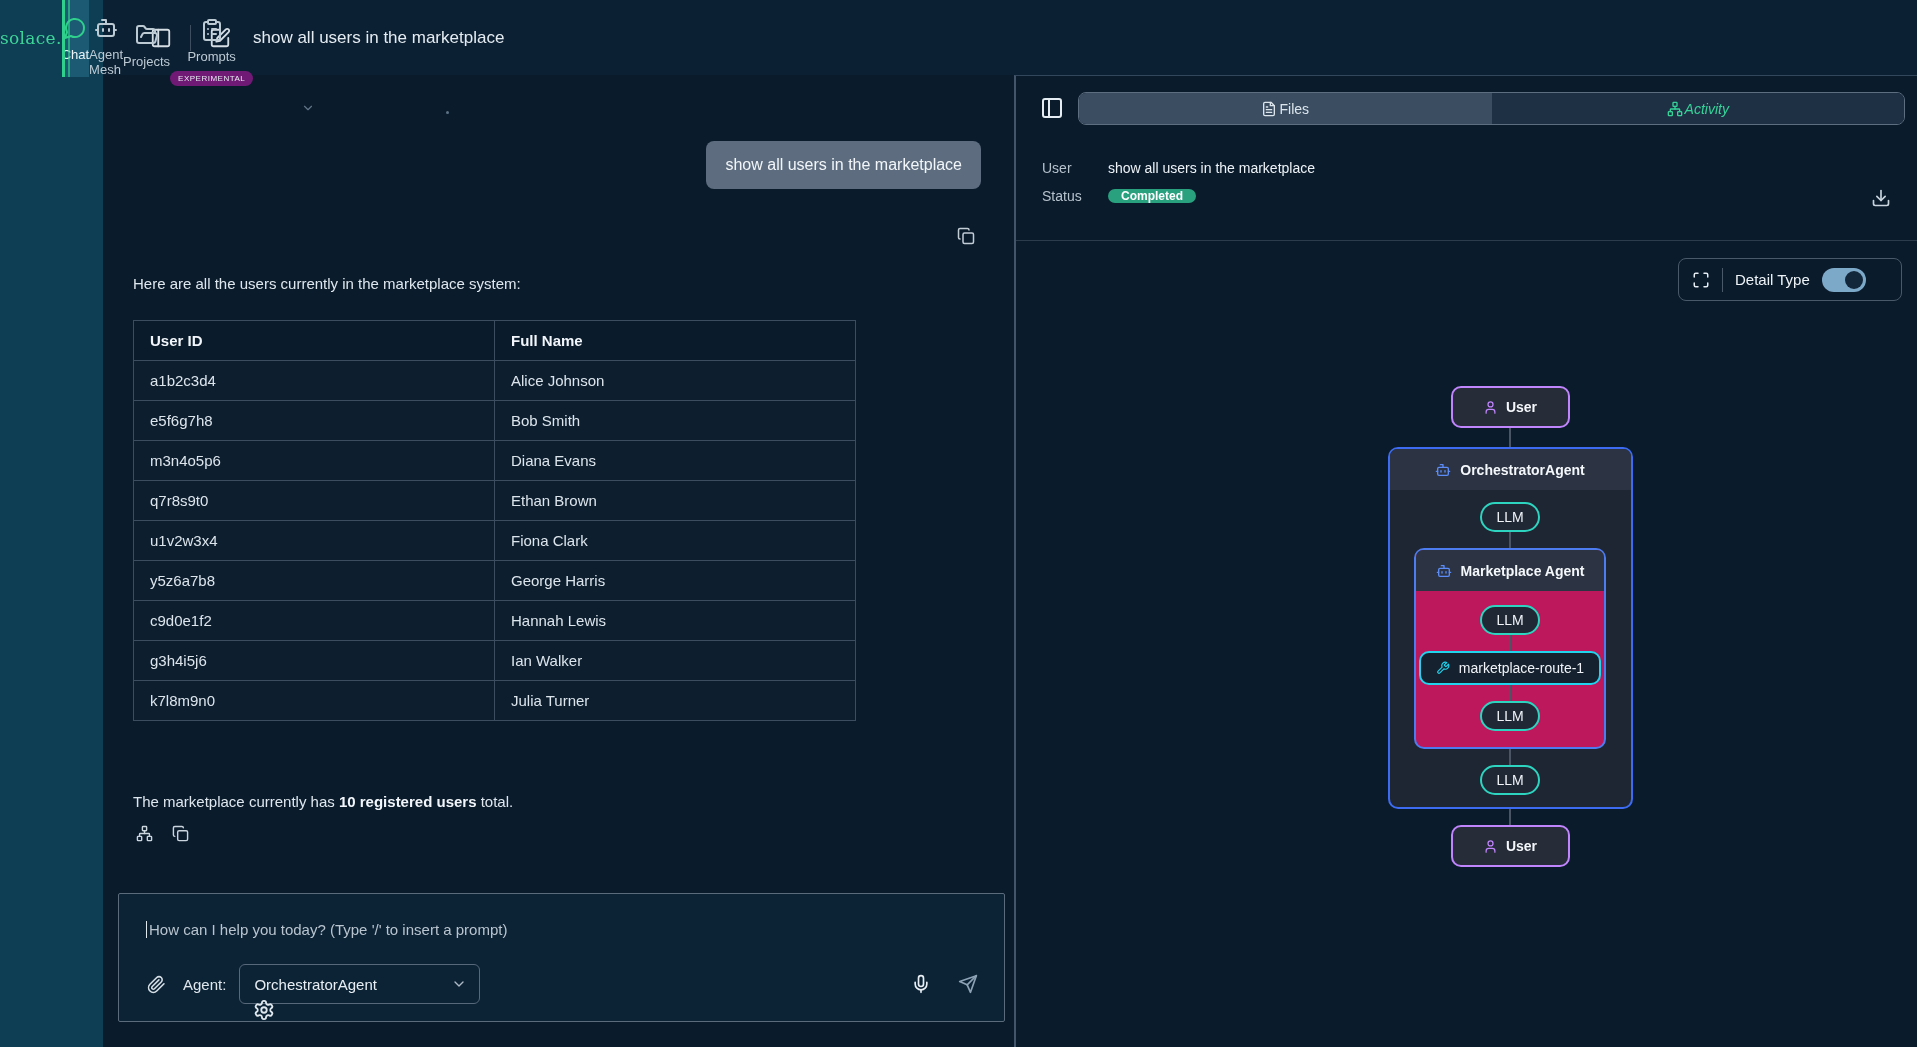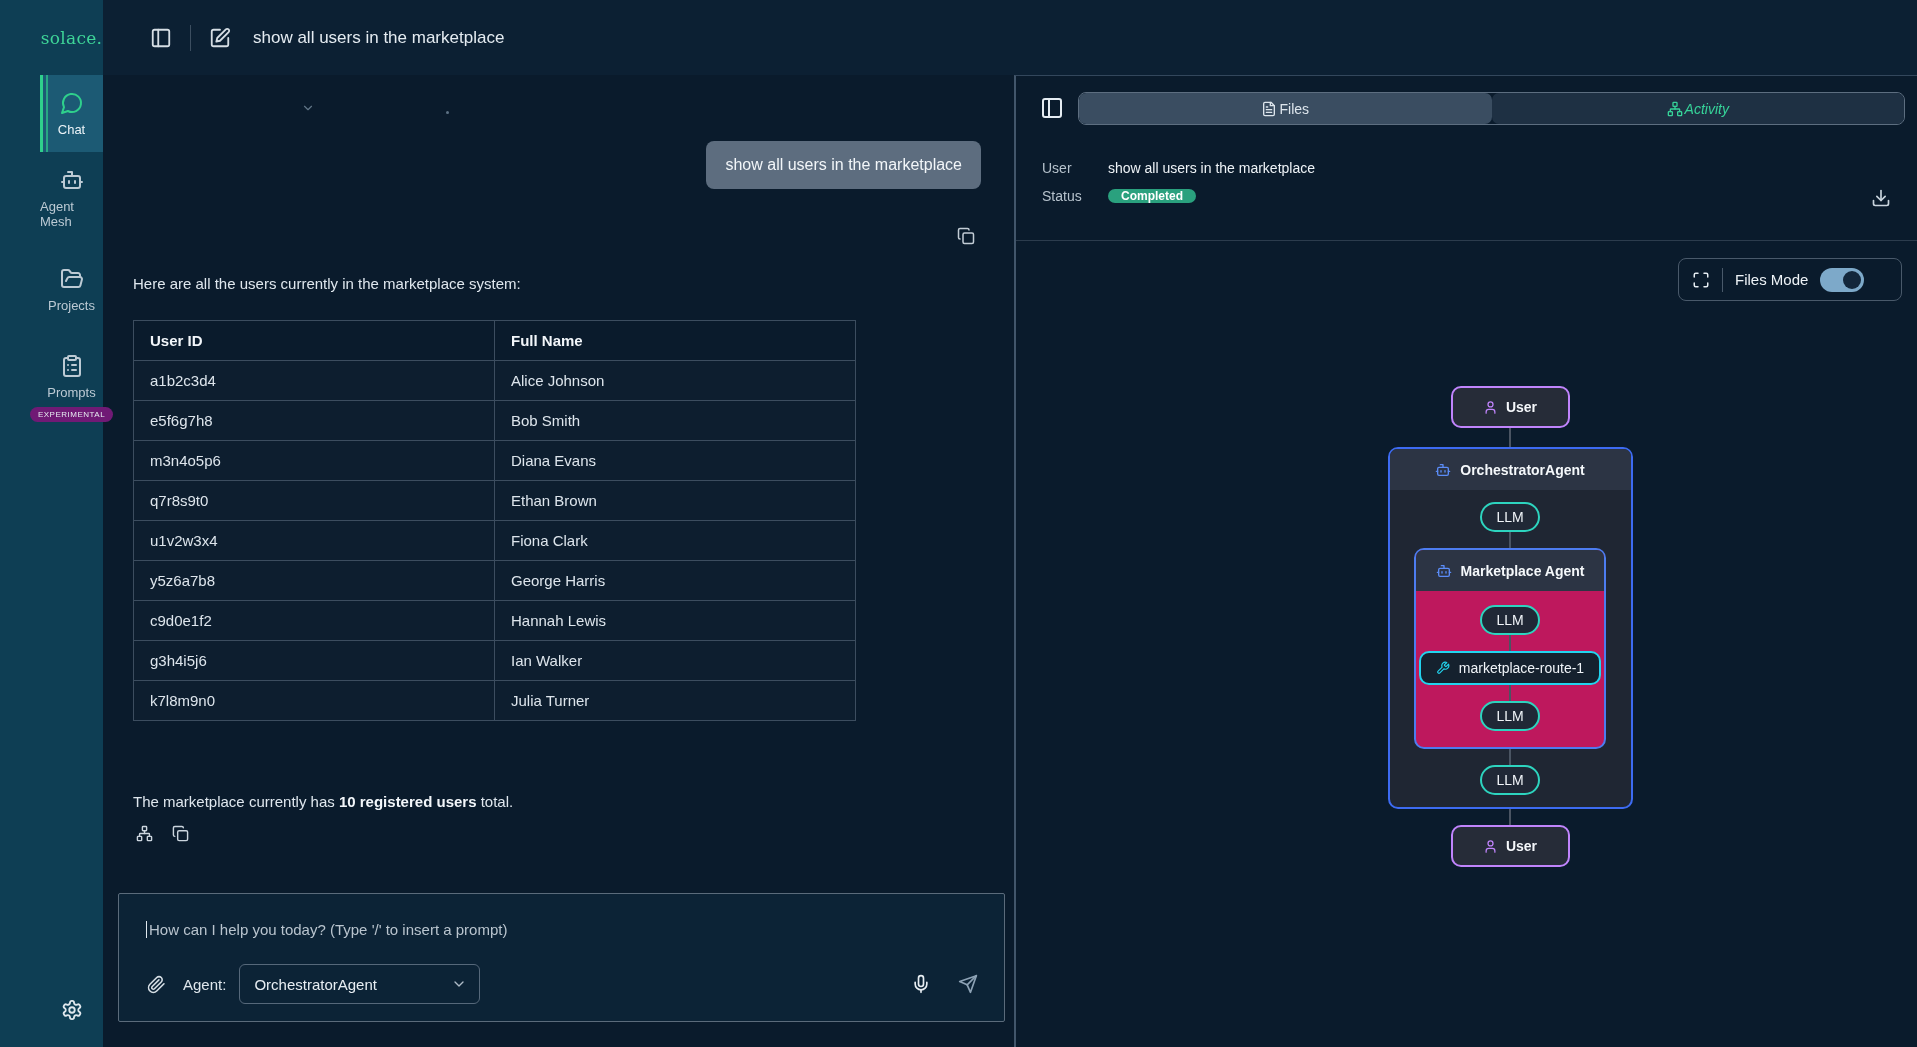--- a/index.html
+++ b/index.html
@@ -6,21 +6,21 @@
   html,body { margin:0; padding:0; }
   body {
     width:1917px; height:1047px; overflow:hidden; position:relative;
     background:#0a1b2c; color:#dce4eb;
     font-family:"Liberation Sans", sans-serif; font-size:15px;
   }
   svg { display:block; }
   .ic { stroke:currentColor; fill:none; stroke-width:2; stroke-linecap:round; stroke-linejoin:round; }
 
   
-  .sidebar { position:absolute; left:0; top:0; width:103px; height:100%; background:#0e3e54; display:flex; flex-direction:column; z-index:5;padding-left:40px; }
+  .sidebar { position:absolute; left:0; top:0; width:103px; height:100%; background:#0e3e54; display:flex; flex-direction:row; z-index:5; }
   .logo { height:75px; display:flex; align-items:center; justify-content:center;
           font-family:"DejaVu Serif", serif; font-size:17px; color:#3ed598; letter-spacing:.3px; }
   .nav-item { position:relative; height:92px; display:flex; flex-direction:column; align-items:center; justify-content:center;
               gap:7px; color:#bccad4; font-size:13px; cursor:pointer; }
   .nav-item.active { height:77px; background:#1c5a74; color:#ecf4f8; }
   .nav-item.active::before { content:""; position:absolute; left:0; top:0; bottom:0; width:3px; background:#2fd08c; }
   .nav-item.active::after  { content:""; position:absolute; left:6px; top:0; bottom:0; width:2px; background:#2fd08c; opacity:.65; }
   .nav-item.active .nico { color:#2fd08c; }
   .nav-item.prompts { height:104px; }
   .badge-exp { font-size:8px; letter-spacing:.5px; background:#701a75; color:#e6ecf1; padding:3px 8px; border-radius:999px; }
@@ -66,21 +66,21 @@
   .agent-select .chev { color:#aebbc7; }
   .mic { margin-left:auto; color:#e8eef3; cursor:pointer; }
   .send { margin-left:27px; color:#8da2b5; cursor:pointer; }
 
   
   .panel { position:absolute; left:1014px; top:75px; right:0; bottom:0; background:#0a1b2c;
            border-top:1px solid #33475c; border-left:2px solid #42566b; }
   .panel-toggle { position:absolute; left:24px; top:20px; color:#e5ecf2; cursor:pointer; }
   .tabs { position:absolute; left:62px; right:12px; top:16px; height:33px; display:flex;
           border:1px solid #5d6e80; border-radius:8px; overflow:hidden; }
-  .tab { flex:1; display:flex; align-items:center; justify-content:center; gap:2px; font-size:14px; cursor:pointer;border-radius:7px; }
+  .tab { flex:1; display:flex; align-items:center; justify-content:center; gap:2px; font-size:14px; cursor:pointer; }
   .tab.files { background:#3a4d61; color:#dde5ec; }
   .tab.activity { background:#1e3043; color:#36d399;font-style:italic; }
 
   .meta-row { position:absolute; left:26px; display:flex; align-items:center; font-size:14px; }
   .meta-row .mlabel { width:66px; color:#b6c2cc; }
   .meta-row .mvalue { color:#eef3f7; }
   .badge-completed { background:#2aa17e; color:#ffffff; font-weight:bold; font-size:12px; padding:0 13px; border-radius:999px; }
   .download { position:absolute; right:26px; top:112px; color:#c9d4dd; cursor:pointer; }
   .meta-divider { position:absolute; left:0; right:0; top:164px; height:1px; background:#2c3c4d; }
 
@@ -395,21 +395,21 @@
       <span>
         <svg class="ic" width="18" height="18" viewBox="0 0 24 24">
             <path d="M8 3H5a2 2 0 0 0-2 2v3"></path>
             <path d="M21 8V5a2 2 0 0 0-2-2h-3"></path>
             <path d="M3 16v3a2 2 0 0 0 2 2h3"></path>
             <path d="M16 21h3a2 2 0 0 0 2-2v-3"></path>
           </svg>
       </span>
     </span>
     <span class="db-divider"></span>
-    <span class="db-label">Files Mode</span>
+    <span class="db-label">Detail Type</span>
     <span class="toggle">
         <span class="knob"></span>
       </span>
   </div>
 
   <div class="flow">
     <div class="unode">
       <span class="uic">
         <svg class="ic" width="15" height="15" viewBox="0 0 24 24">
             <path d="M19 21v-2a4 4 0 0 0-4-4H9a4 4 0 0 0-4 4v2"></path>

